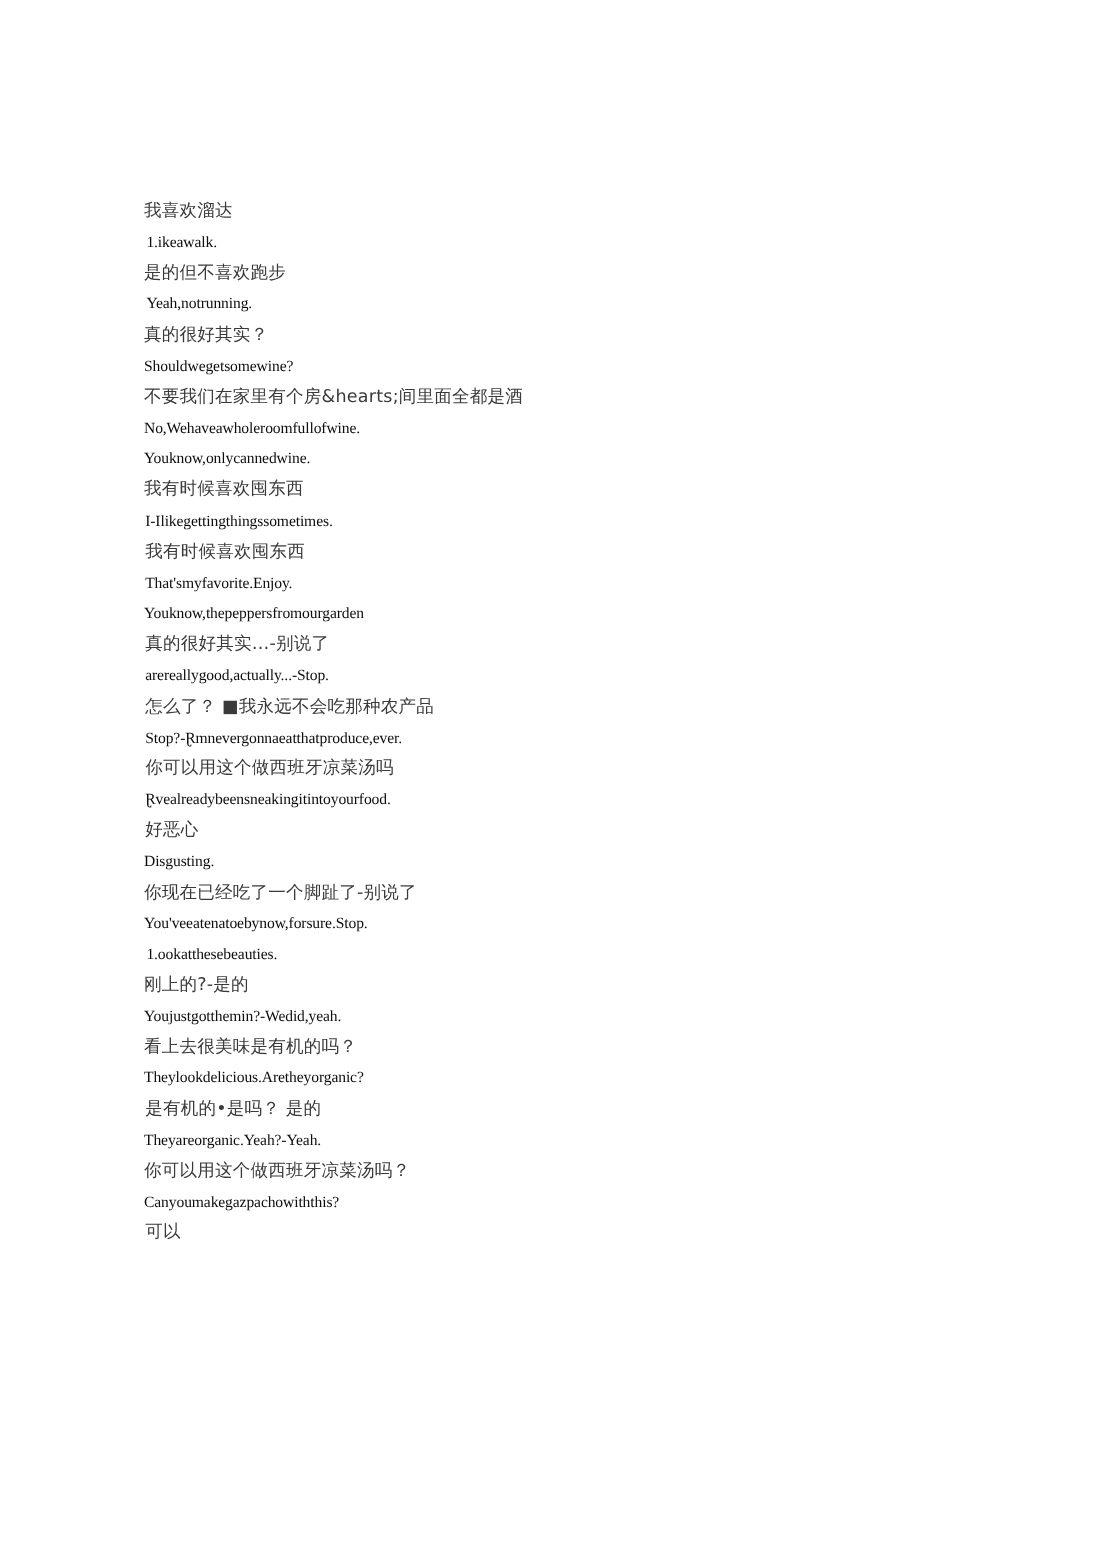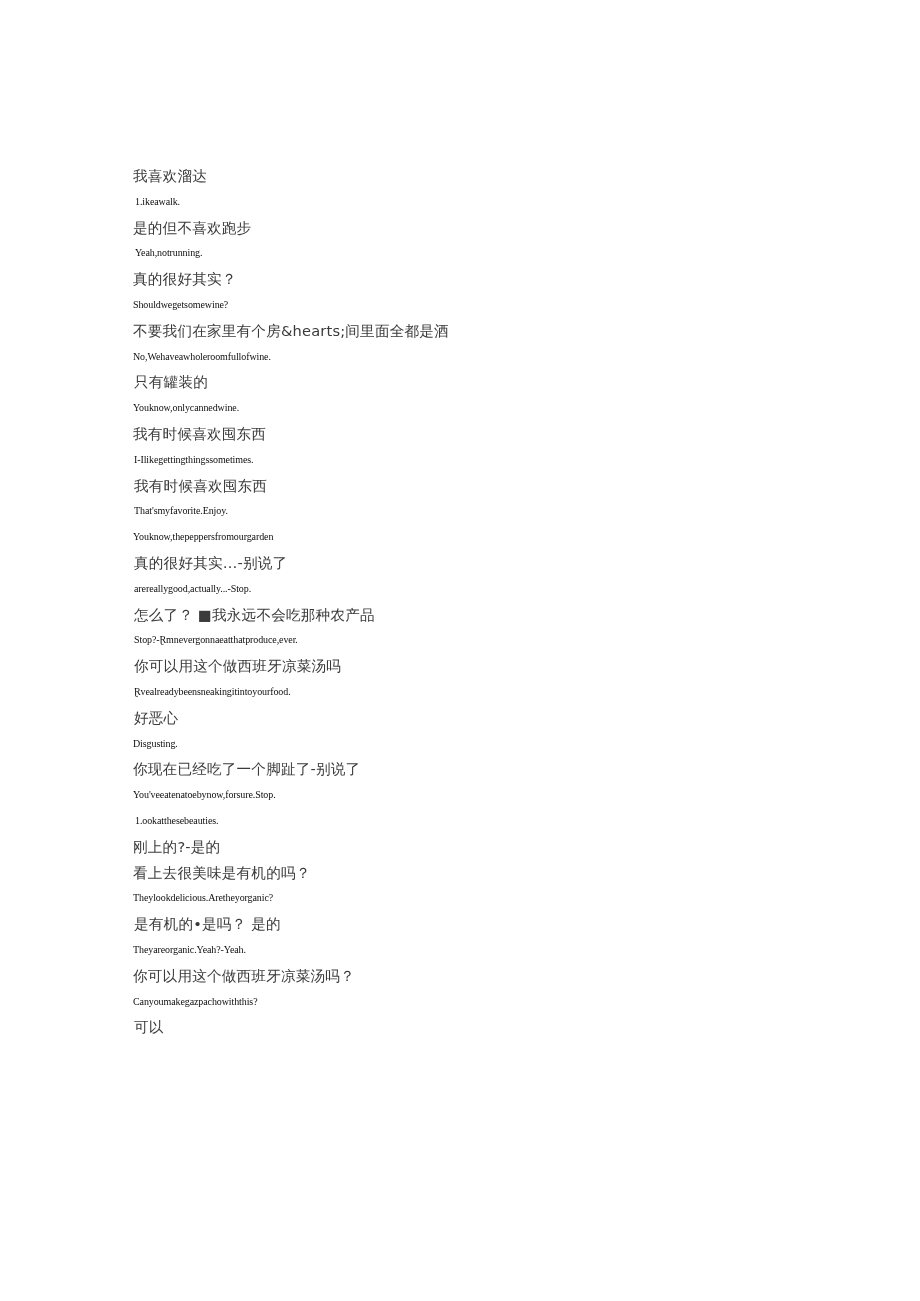--- a/index.html
+++ b/index.html
@@ -21,21 +21,21 @@
     position: absolute;
     left: 0;
     top: 0;
     width: 920px;
     height: 1301px;
     background: #ffffff;
   }
 
   .transcript-body {
     position: absolute;
-    left: 133px;
+    left: 120px;
     top: 163px;
     width: 700px;
   }
 
   .line {
     margin: 0;
     padding: 0;
     white-space: pre;
     line-height: 25.8px;
     height: 25.8px;
@@ -47,21 +47,21 @@
   .line.cn {
     font-family: "DejaVu Sans", "Liberation Sans", sans-serif;
     font-size: 14.6px;
     color: #3a3a3a;
     letter-spacing: 0.2px;
   }
 
   
   .line.en {
     font-family: "Liberation Serif", "DejaVu Serif", serif;
-    font-size: 10px;
+    font-size: 13px;
     color: #0d0d0d;
     letter-spacing: -0.1px;
   }
 
   .line.indent-1 { padding-left: 2px; }
   .line.indent-2 { padding-left: 0px; }
   .line.indent-3 { padding-left: 1px; }
 </style>
 </head>
 <body>
@@ -69,39 +69,39 @@
 <div class="page">
   <div class="transcript-body">
     <div class="line cn">我喜欢溜达</div>
     <div class="line en indent-1">1.ikeawalk.</div>
     <div class="line cn">是的但不喜欢跑步</div>
     <div class="line en indent-1">Yeah,notrunning.</div>
     <div class="line cn">真的很好其实？</div>
     <div class="line en indent-2">Shouldwegetsomewine?</div>
     <div class="line cn indent-2">不要我们在家里有个房&amp;hearts;间里面全都是酒</div>
     <div class="line en indent-2">No,Wehaveawholeroomfullofwine.</div>
-    <div class="line cn indent-3">只有罐装的</div>
     <div class="line en indent-2">Youknow,onlycannedwine.</div>
     <div class="line cn indent-2">我有时候喜欢囤东西</div>
     <div class="line en indent-3">I-Ilikegettingthingssometimes.</div>
     <div class="line cn indent-3">我有时候喜欢囤东西</div>
     <div class="line en indent-3">That'smyfavorite.Enjoy.</div>
     <div class="line en indent-2">Youknow,thepeppersfromourgarden</div>
     <div class="line cn indent-3">真的很好其实…‐别说了</div>
     <div class="line en indent-3">arereallygood,actually...-Stop.</div>
     <div class="line cn indent-3">怎么了？ ■我永远不会吃那种农产品</div>
     <div class="line en indent-3">Stop?-Ɽmnevergonnaeatthatproduce,ever.</div>
     <div class="line cn indent-3">你可以用这个做西班牙凉菜汤吗</div>
     <div class="line en indent-3">Ɽvealreadybeensneakingitintoyourfood.</div>
     <div class="line cn indent-3">好恶心</div>
     <div class="line en indent-2">Disgusting.</div>
     <div class="line cn indent-2">你现在已经吃了一个脚趾了‐别说了</div>
     <div class="line en indent-2">You'veeatenatoebynow,forsure.Stop.</div>
     <div class="line en indent-1">1.ookatthesebeauties.</div>
     <div class="line cn indent-2">刚上的?‐是的</div>
+    <div class="line en indent-2">Youjustgotthemin?-Wedid,yeah.</div>
     <div class="line cn indent-2">看上去很美味是有机的吗？</div>
     <div class="line en indent-2">Theylookdelicious.Aretheyorganic?</div>
     <div class="line cn indent-3">是有机的•是吗？ 是的</div>
     <div class="line en indent-2">Theyareorganic.Yeah?-Yeah.</div>
     <div class="line cn indent-2">你可以用这个做西班牙凉菜汤吗？</div>
     <div class="line en indent-2">Canyoumakegazpachowiththis?</div>
     <div class="line cn indent-3">可以</div>
   </div>
 </div>
 

